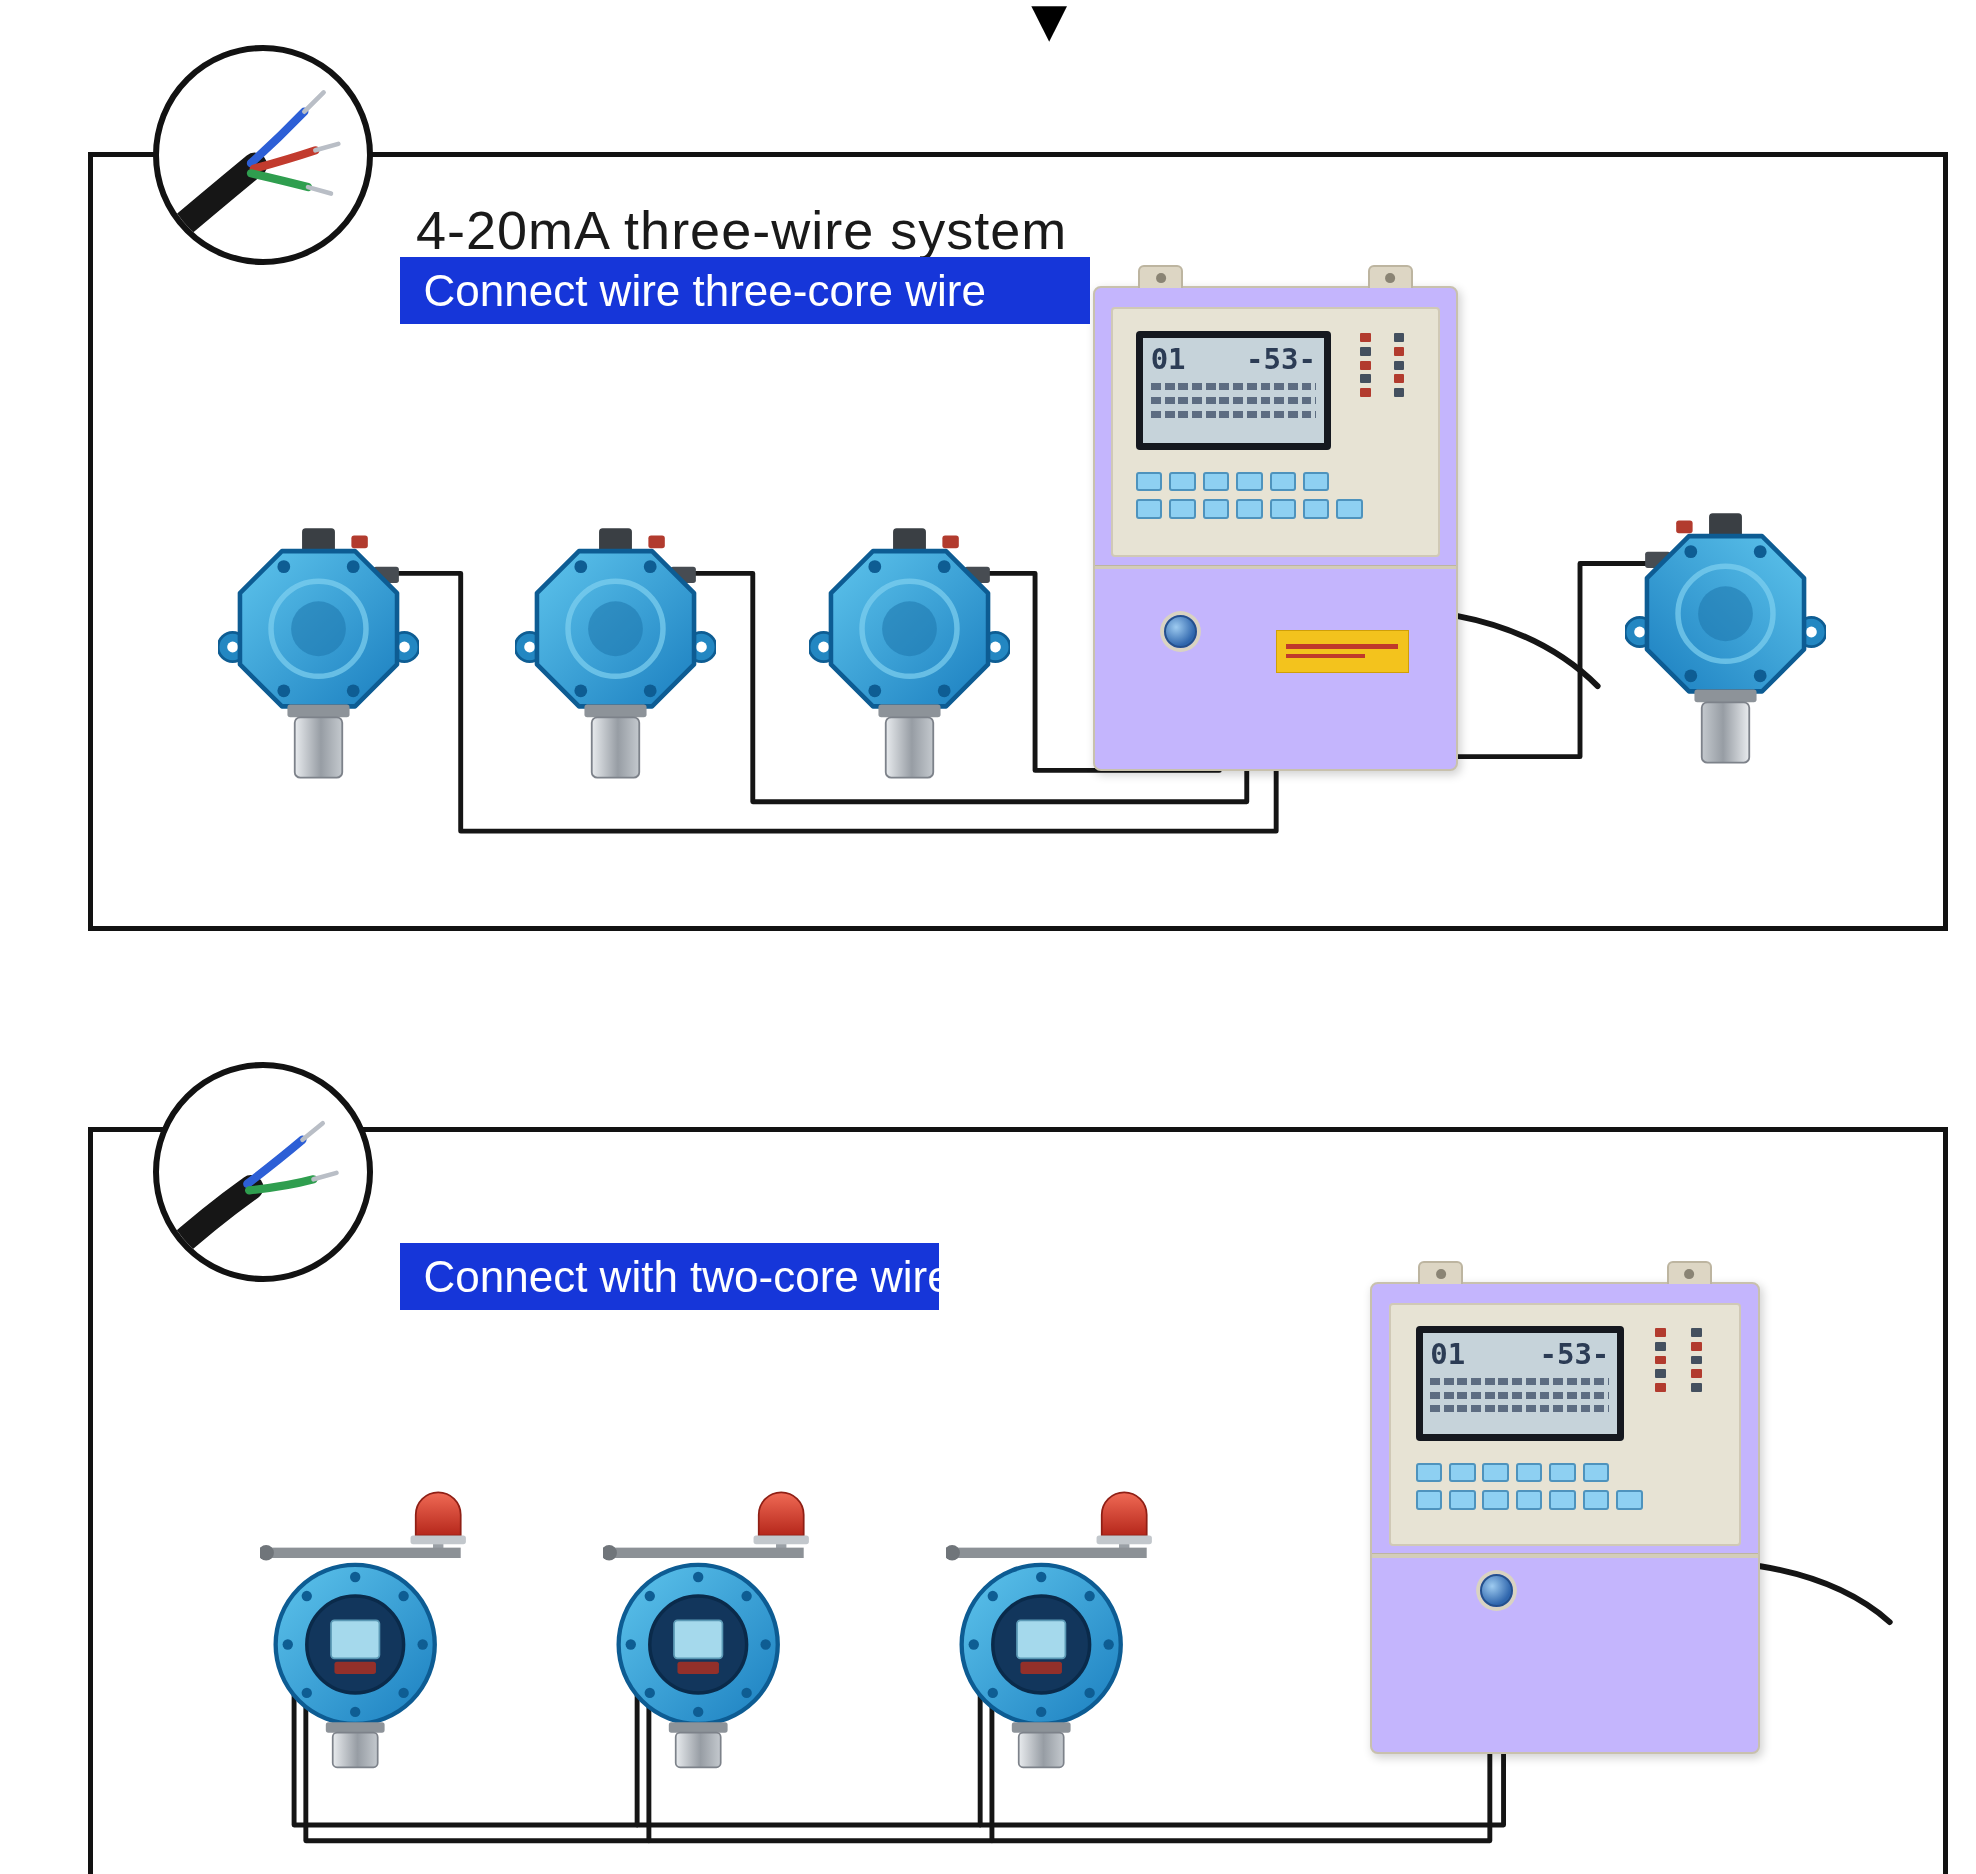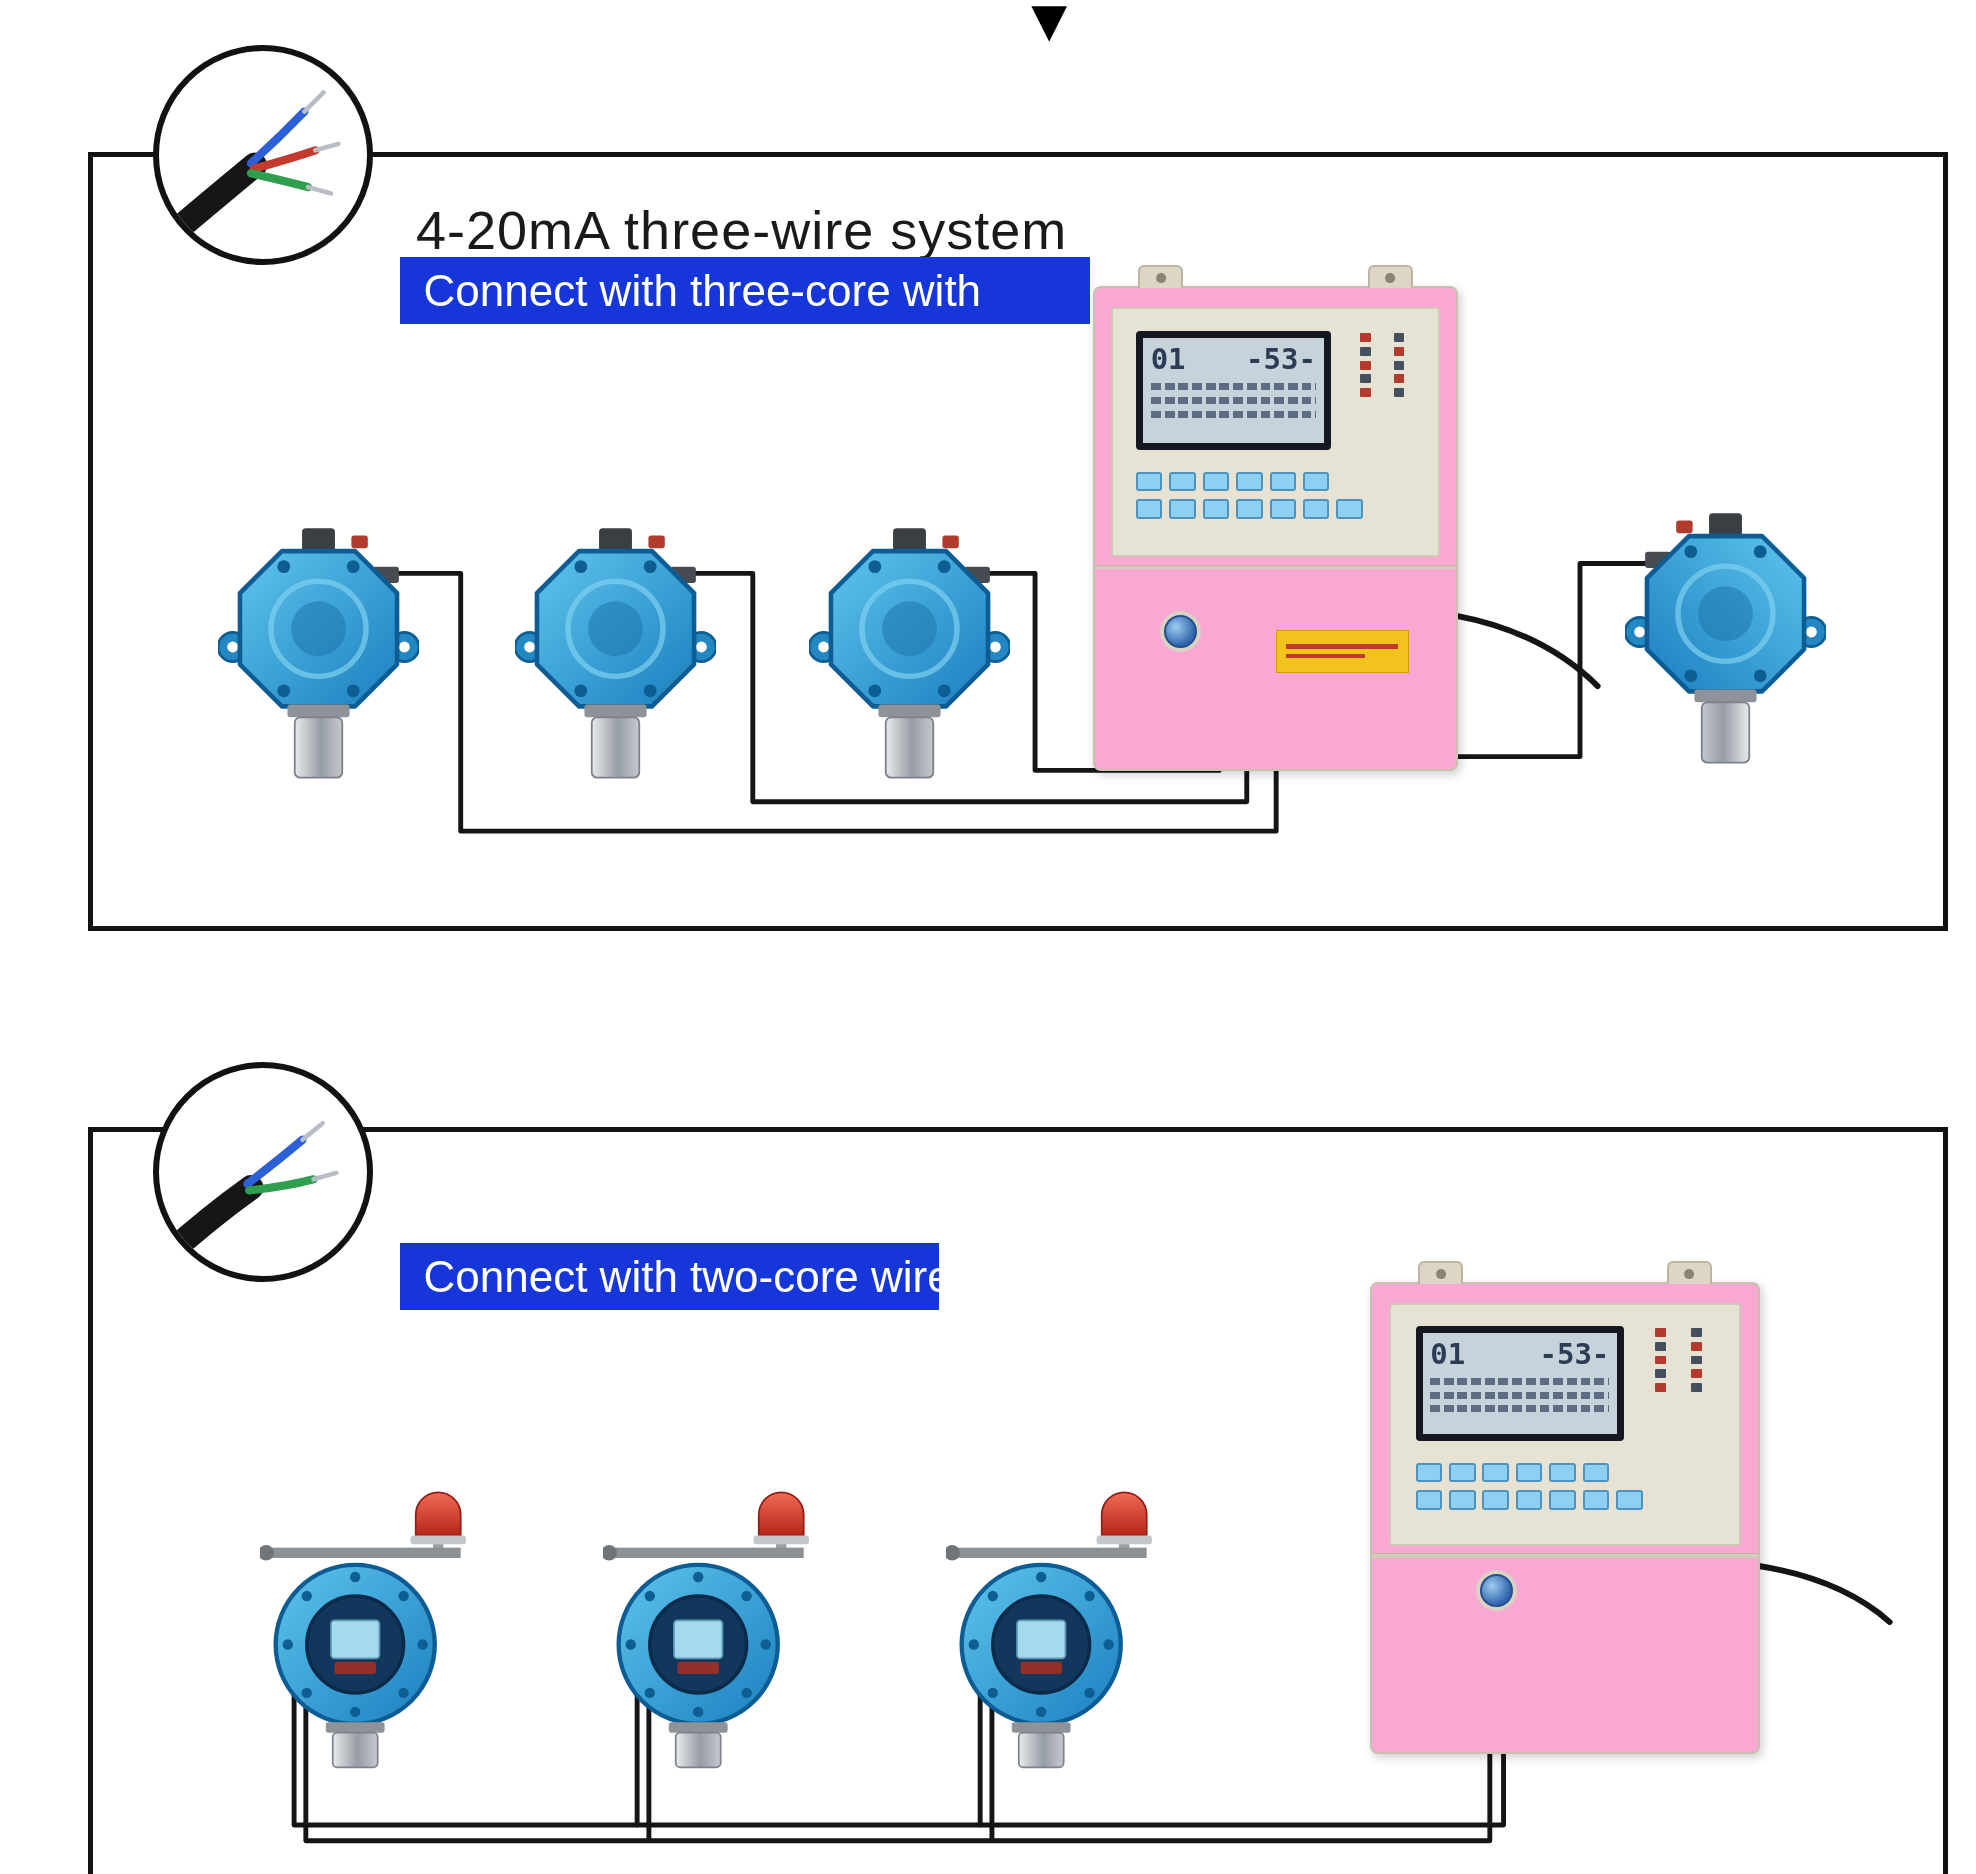--- a/index.html
+++ b/index.html
@@ -25,21 +25,21 @@
   #title1 { left:416px; top:155px; }
   #title2 { left:505px; top:1164px; }
 
   .banner { position:absolute; z-index:4; background:#1636d9; color:#fff; font-size:44px;
             height:67px; line-height:67px; padding:0 23.5px; white-space:nowrap; }
   #banner1 { left:400px; top:257px; width:690px; }
   #banner2 { left:400px; top:1243px; width:539px; }
 
   .detector { position:absolute; z-index:3; }
 
-  .controller { position:absolute; z-index:3; background:#f9a8d4; border:2.9px solid #c8c1ad;
+  .controller { position:absolute; z-index:3; background:#c4b5fd; border:2.9px solid #c8c1ad;
                 border-radius:7.8px; box-shadow:2.9px 3.9px 9.8px rgba(0,0,0,.18); }
   #ctrl1 { left:1093px; top:286px; width:365px; height:485px; }
   #ctrl2 { left:1370px; top:1282px; width:390px; height:472px; }
 
   .tab { position:absolute; top:-23.5px; width:45px; height:23.5px; background:#ddd6c4;
          border:2.9px solid #bdb5a0; border-bottom:none; border-radius:5.9px 5.9px 0 0; }
   .tab::after { content:""; position:absolute; left:50%; top:55%; transform:translate(-50%,-50%);
                 width:9.8px; height:9.8px; border-radius:50%; background:#8a8474; }
   .tab.left { left:12%; } .tab.right { right:12%; }
 
@@ -176,21 +176,21 @@
     <svg width="206" height="206" viewBox="0 0 224 224">
       <path d="M 6 206 Q 55 162 100 130" stroke="#161616" stroke-width="27" fill="none" stroke-linecap="round"></path>
       <path d="M 96 126 Q 130 100 156 78" stroke="#2d5fd6" stroke-width="9" fill="none" stroke-linecap="round"></path>
       <path d="M 156 78 L 178 60" stroke="#b9bec6" stroke-width="5" fill="none" stroke-linecap="round"></path>
       <path d="M 98 133 Q 138 129 168 121" stroke="#2f9e4f" stroke-width="9" fill="none" stroke-linecap="round"></path>
       <path d="M 168 121 L 193 114" stroke="#b9bec6" stroke-width="5" fill="none" stroke-linecap="round"></path>
     </svg>
   </div>
 
   <div class="sec-title" id="title1">4-20mA three-wire system</div>
-  <div class="banner" id="banner1">Connect with three-core with</div>
+  <div class="banner" id="banner1">Connect wire three-core wire</div>
   <div class="banner" id="banner2">Connect with two-core wire</div>
 
   <svg class="detector" style="left:218px; top:510px" width="201" height="274" viewBox="0 0 220 300">
       <use href="#det-three"></use>
     </svg>
   <svg class="detector" style="left:515px; top:510px" width="201" height="274" viewBox="0 0 220 300">
       <use href="#det-three"></use>
     </svg>
   <svg class="detector" style="left:809px; top:510px" width="201" height="274" viewBox="0 0 220 300">
       <use href="#det-three"></use>

